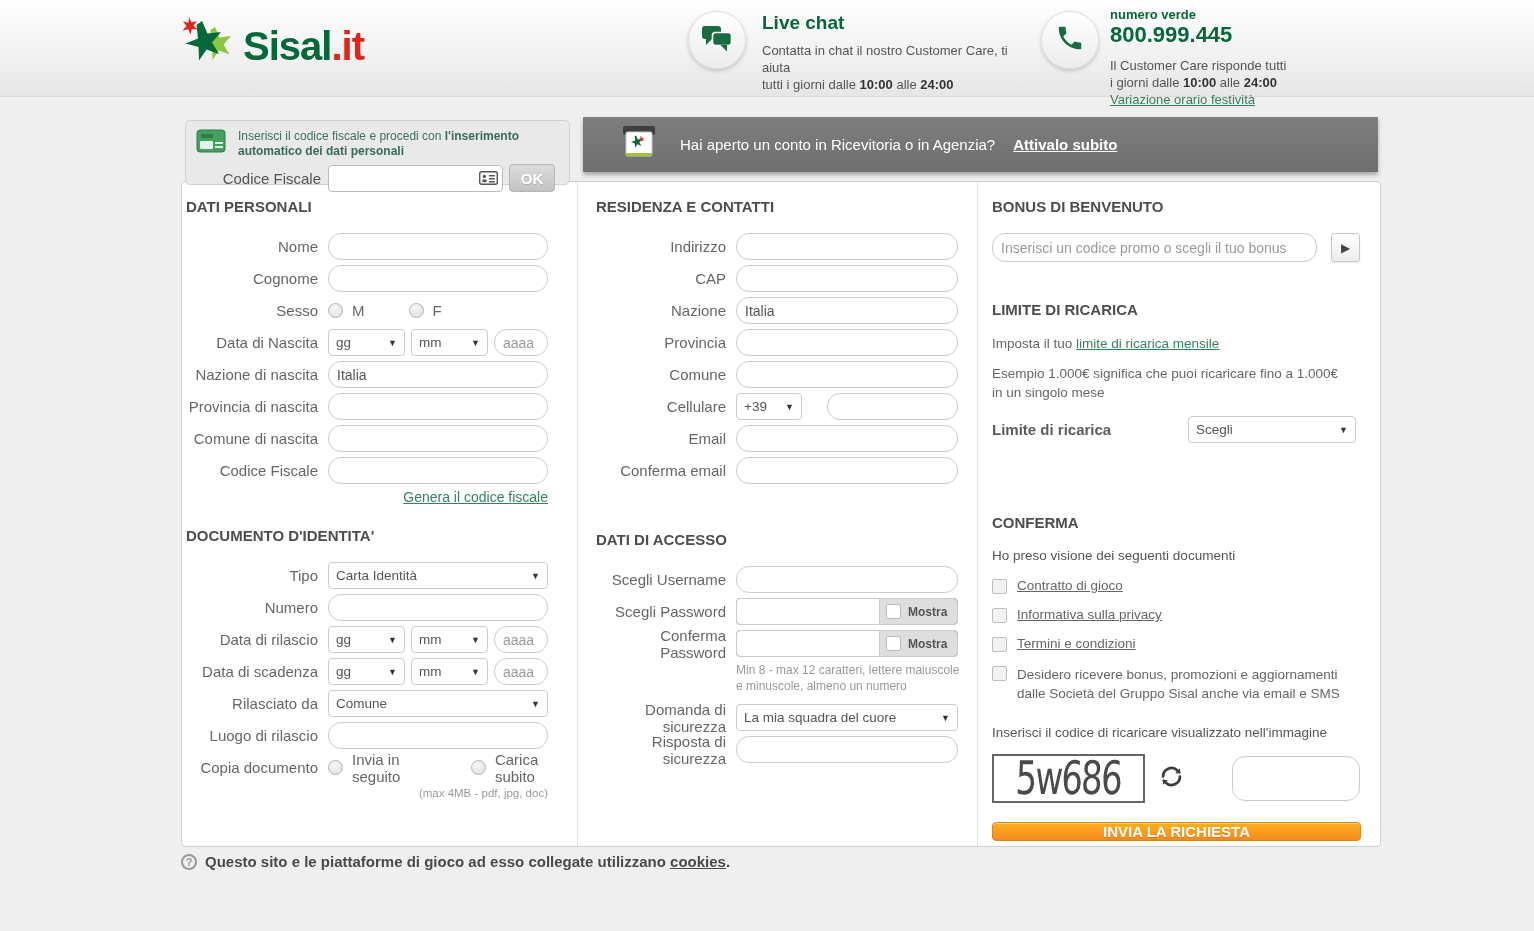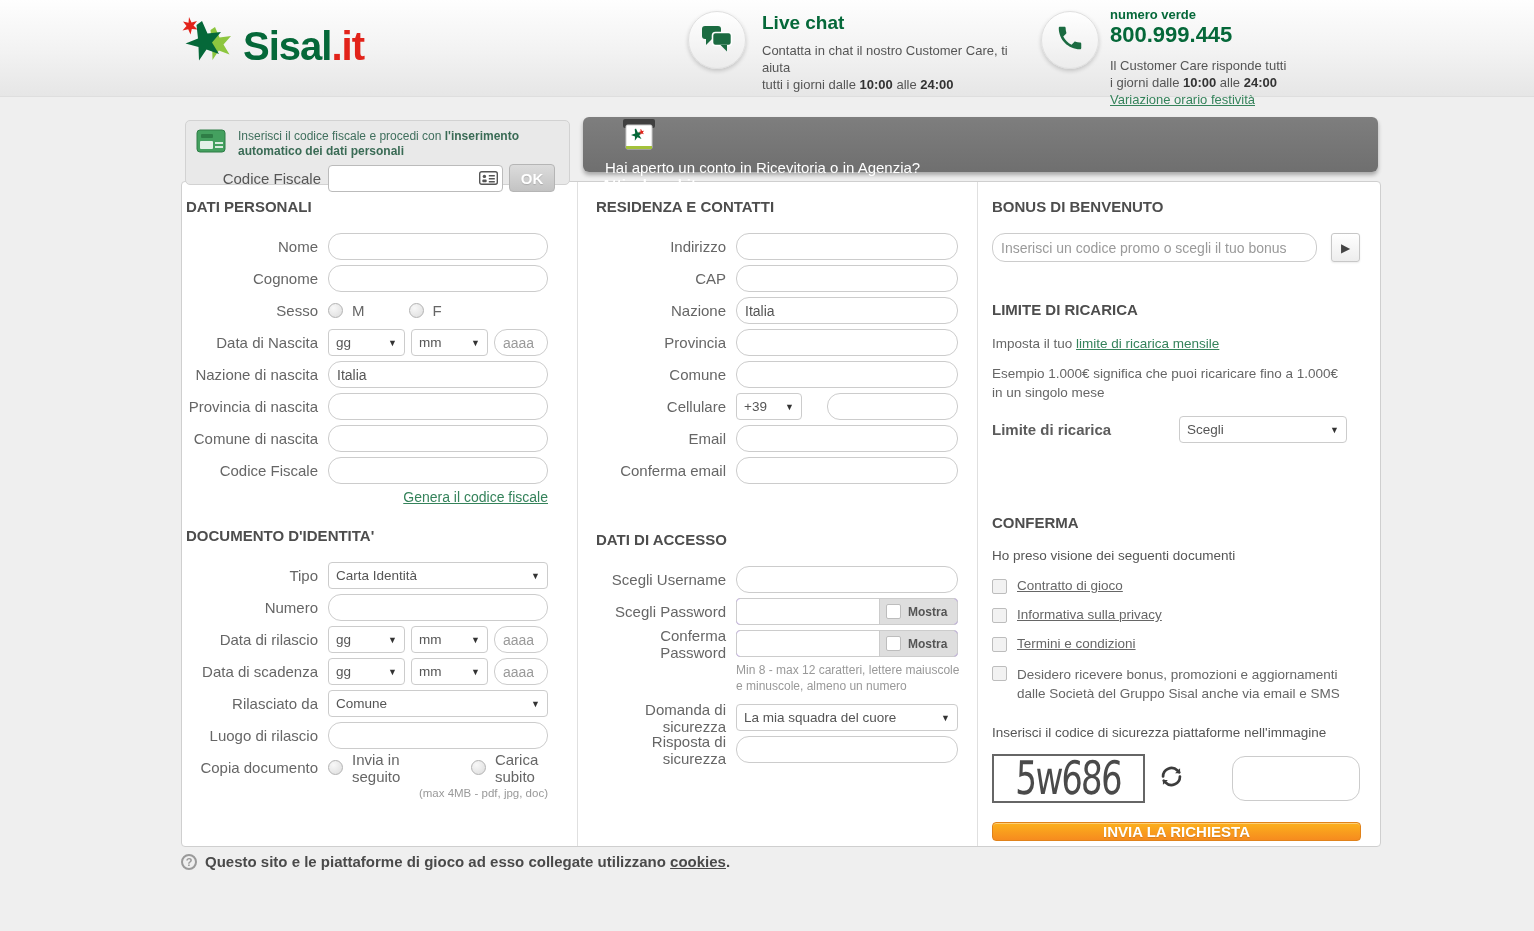--- a/index.html
+++ b/index.html
@@ -40,32 +40,32 @@
   .qb-row { display:flex; align-items:center; margin-top:5px; }
   .qb-label { width:125px; text-align:right; font-size:15px; color:#555; margin-right:7px; }
   .qb-input-wrap { position:relative; width:175px; }
   .qb-input { width:175px; height:27px; border:1px solid #bbb; border-radius:4px; padding:0 26px 0 8px; font-size:14px; color:#555; background:#fff; font-family:"Liberation Sans",sans-serif; }
   .qb-card-ico { position:absolute; right:5px; top:6px; }
   .ok-btn { margin-left:6px; width:46px; height:28px; border:1px solid #b5b5b5; border-radius:4px;
     background:linear-gradient(#dcdcdc,#c3c3c3); color:#fff; font-weight:bold; font-size:15px;
     display:flex; align-items:center; justify-content:center; cursor:pointer; text-shadow:0 1px 1px rgba(0,0,0,.15); }
   
   .banner { position:absolute; left:583px; top:117px; width:795px; height:55px;
-    background:linear-gradient(#7e7e7e,#6f6f6f); border-radius:6px;
-    box-shadow:0 3px 4px rgba(0,0,0,.3); display:flex; align-items:flex-start; z-index:3;flex-direction:column; }
+    background:linear-gradient(#7e7e7e,#6f6f6f); border-radius:1px;
+    box-shadow:0 3px 4px rgba(0,0,0,.3); display:flex; align-items:center; z-index:3; }
   .banner-ico { margin-left:37px; }
   .banner-q { color:#fff; font-size:15px; margin-left:22px; }
   .banner-link { color:#fff; font-size:15px; font-weight:bold; text-decoration:underline; margin-left:18px; cursor:pointer; }
   
   .panel { position:absolute; left:181px; top:181px; width:1200px; height:666px;
     background:#fff; border:1px solid #cfcfcf; border-radius:4px; z-index:1; }
   .col { position:absolute; top:0; height:664px; }
   .col1 { left:0; width:396px; border-right:1px solid #e0e0e0; padding:16px 0 0 4px; }
   .col2 { left:396px; width:400px; border-right:1px solid #e0e0e0; padding:16px 0 0 18px; }
-  .col3 { left:796px; width:403px; padding:16px 13px 0 14px; }
+  .col3 { left:796px; width:403px; padding:16px 4px 0 14px; }
   .sec-title { font-size:15px; font-weight:bold; color:#4d4d4d; margin-bottom:18px; }
   .frow { display:flex; align-items:center; height:27px; margin-bottom:5px; }
   .flabel { flex:none; text-align:right; font-size:15px; color:#666; margin-right:10px; }
   .col1 .flabel { width:132px; }
   .col2 .flabel { width:130px; }
   .tbox { height:27px; border:1px solid #ccc; border-radius:13px; background:#fff;
     padding:0 8px; font-size:14px; color:#555; outline:none; font-family:"Liberation Sans",sans-serif; }
   .tbox::placeholder { color:#9a9a9a; }
   .w220 { width:220px; } .w222 { width:222px; }
   .sel { height:27px; border:1px solid #ccc; border-radius:4px; background:#fff;
@@ -441,21 +441,21 @@
     </div>
     <div class="cb-row">
       <span class="cbx"></span>
       <span class="cb-link">Termini e condizioni</span>
     </div>
     <div class="cb-row">
       <span class="cbx"></span>
       <span class="cb-text">Desidero ricevere bonus, promozioni e aggiornamenti dalle Società del Gruppo Sisal anche via email e SMS</span>
     </div>
 
-    <div class="txt" style="margin-top:20px;color:#555">Inserisci il codice di sicurezza piattaforme nell'immagine</div>
+    <div class="txt" style="margin-top:20px;color:#555">Inserisci il codice di ricaricare visualizzato nell'immagine</div>
     <div class="captcha-row">
       <div class="captcha-box">
         <span class="captcha-code">5w686</span>
       </div>
       <span class="refresh">
         <svg width="27" height="27" viewBox="0 0 24 24" fill="none" stroke="#3c3c3c" stroke-width="2.4" stroke-linecap="round">
           <path d="M4.5 12a7.5 7.5 0 0 1 12.8-5.3l1.6 1.6"></path>
           <path d="M19.5 12a7.5 7.5 0 0 1-12.8 5.3l-1.6-1.6"></path>
           <polygon points="19.6,4.6 19.6,9 15.2,9" fill="#3c3c3c" stroke="none"></polygon>
           <polygon points="4.4,19.4 4.4,15 8.8,15" fill="#3c3c3c" stroke="none"></polygon>

